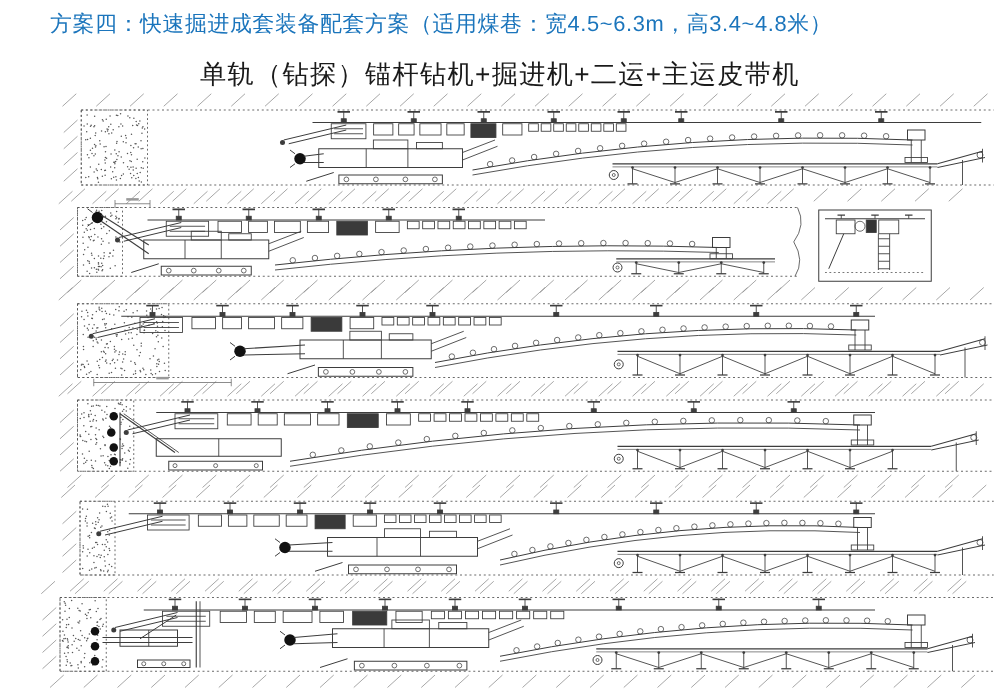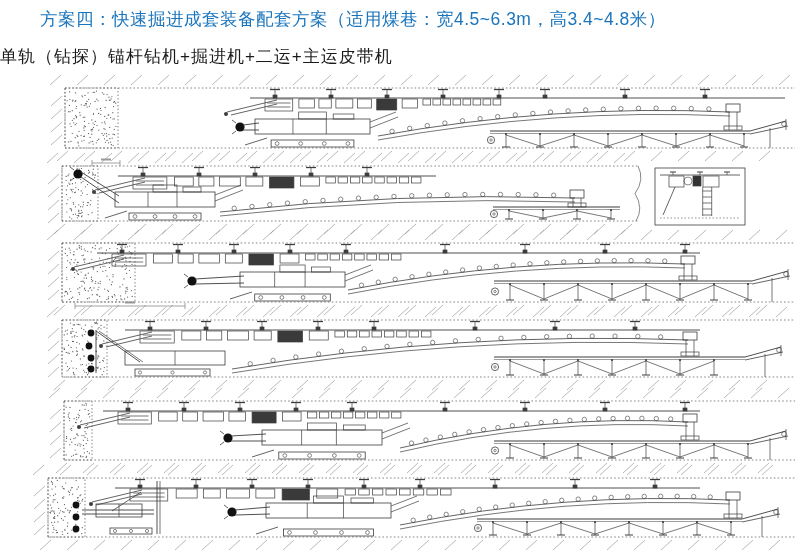--- a/index.html
+++ b/index.html
@@ -1,19 +1,19 @@
 <!DOCTYPE html>
 <html><head>
 <meta charset="utf-8">
 <style>
   html,body{margin:0;padding:0;background:#ffffff;}
   .page{position:relative;width:800px;height:560px;background:#fff;overflow:hidden;
         font-family:"Liberation Sans","DejaVu Sans",sans-serif;}
   .title{position:absolute;top:7px;left:40px;font-size:17.5px;font-weight:normal;letter-spacing:.5px;}
-  .subtitle{position:absolute;top:45px;left:0;width:100%;font-size:17px;letter-spacing:1px;}
+  .subtitle{position:absolute;top:45px;left:0;width:100%;text-align:center;font-size:21px;letter-spacing:1px;}
   svg{position:absolute;top:70px;left:0;}
 </style>
 </head>
 <body>
 
 <div class="page">
   <div class="title" style="color: rgb(27, 117, 188);">方案四：快速掘进成套装备配套方案（适用煤巷：宽4.5~6.3m，高3.4~4.8米）</div>
   <div class="subtitle" style="color: rgb(26, 26, 26);">单轨（钻探）锚杆钻机+掘进机+二运+主运皮带机</div>
   <svg id="diagram" width="800" height="490" viewBox="0 70 800 490" xmlns="http://www.w3.org/2000/svg">
       <g>

